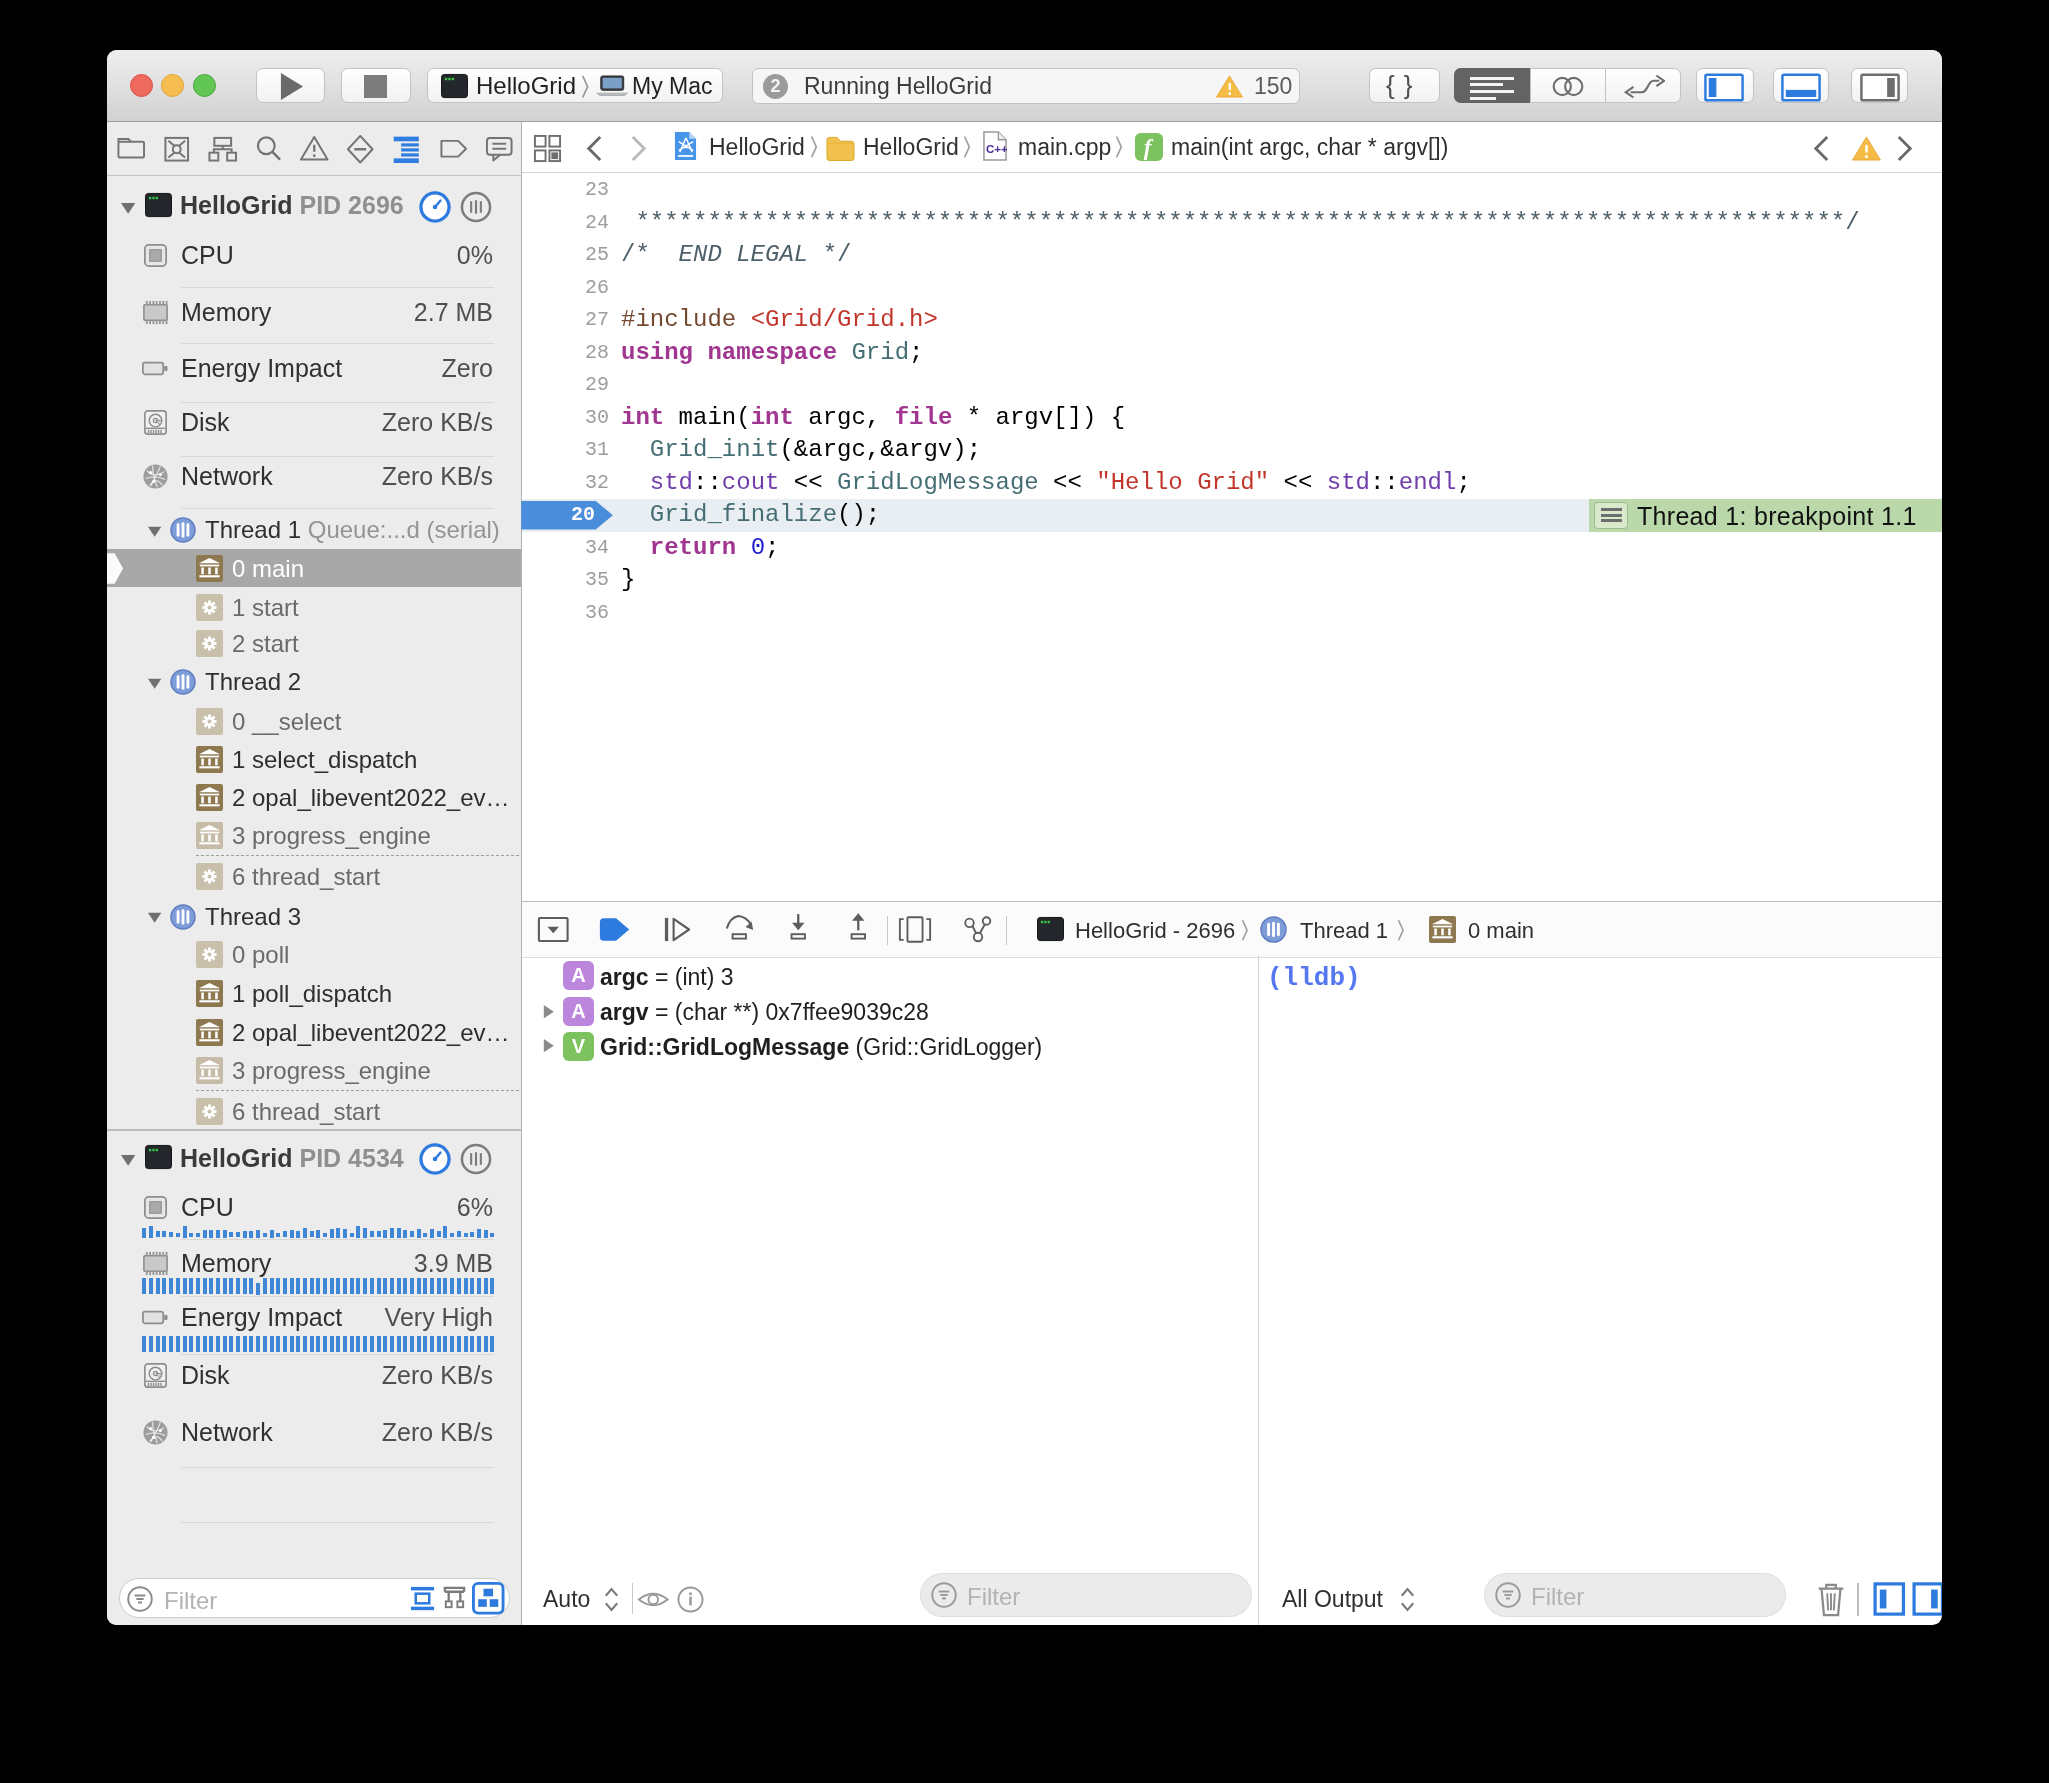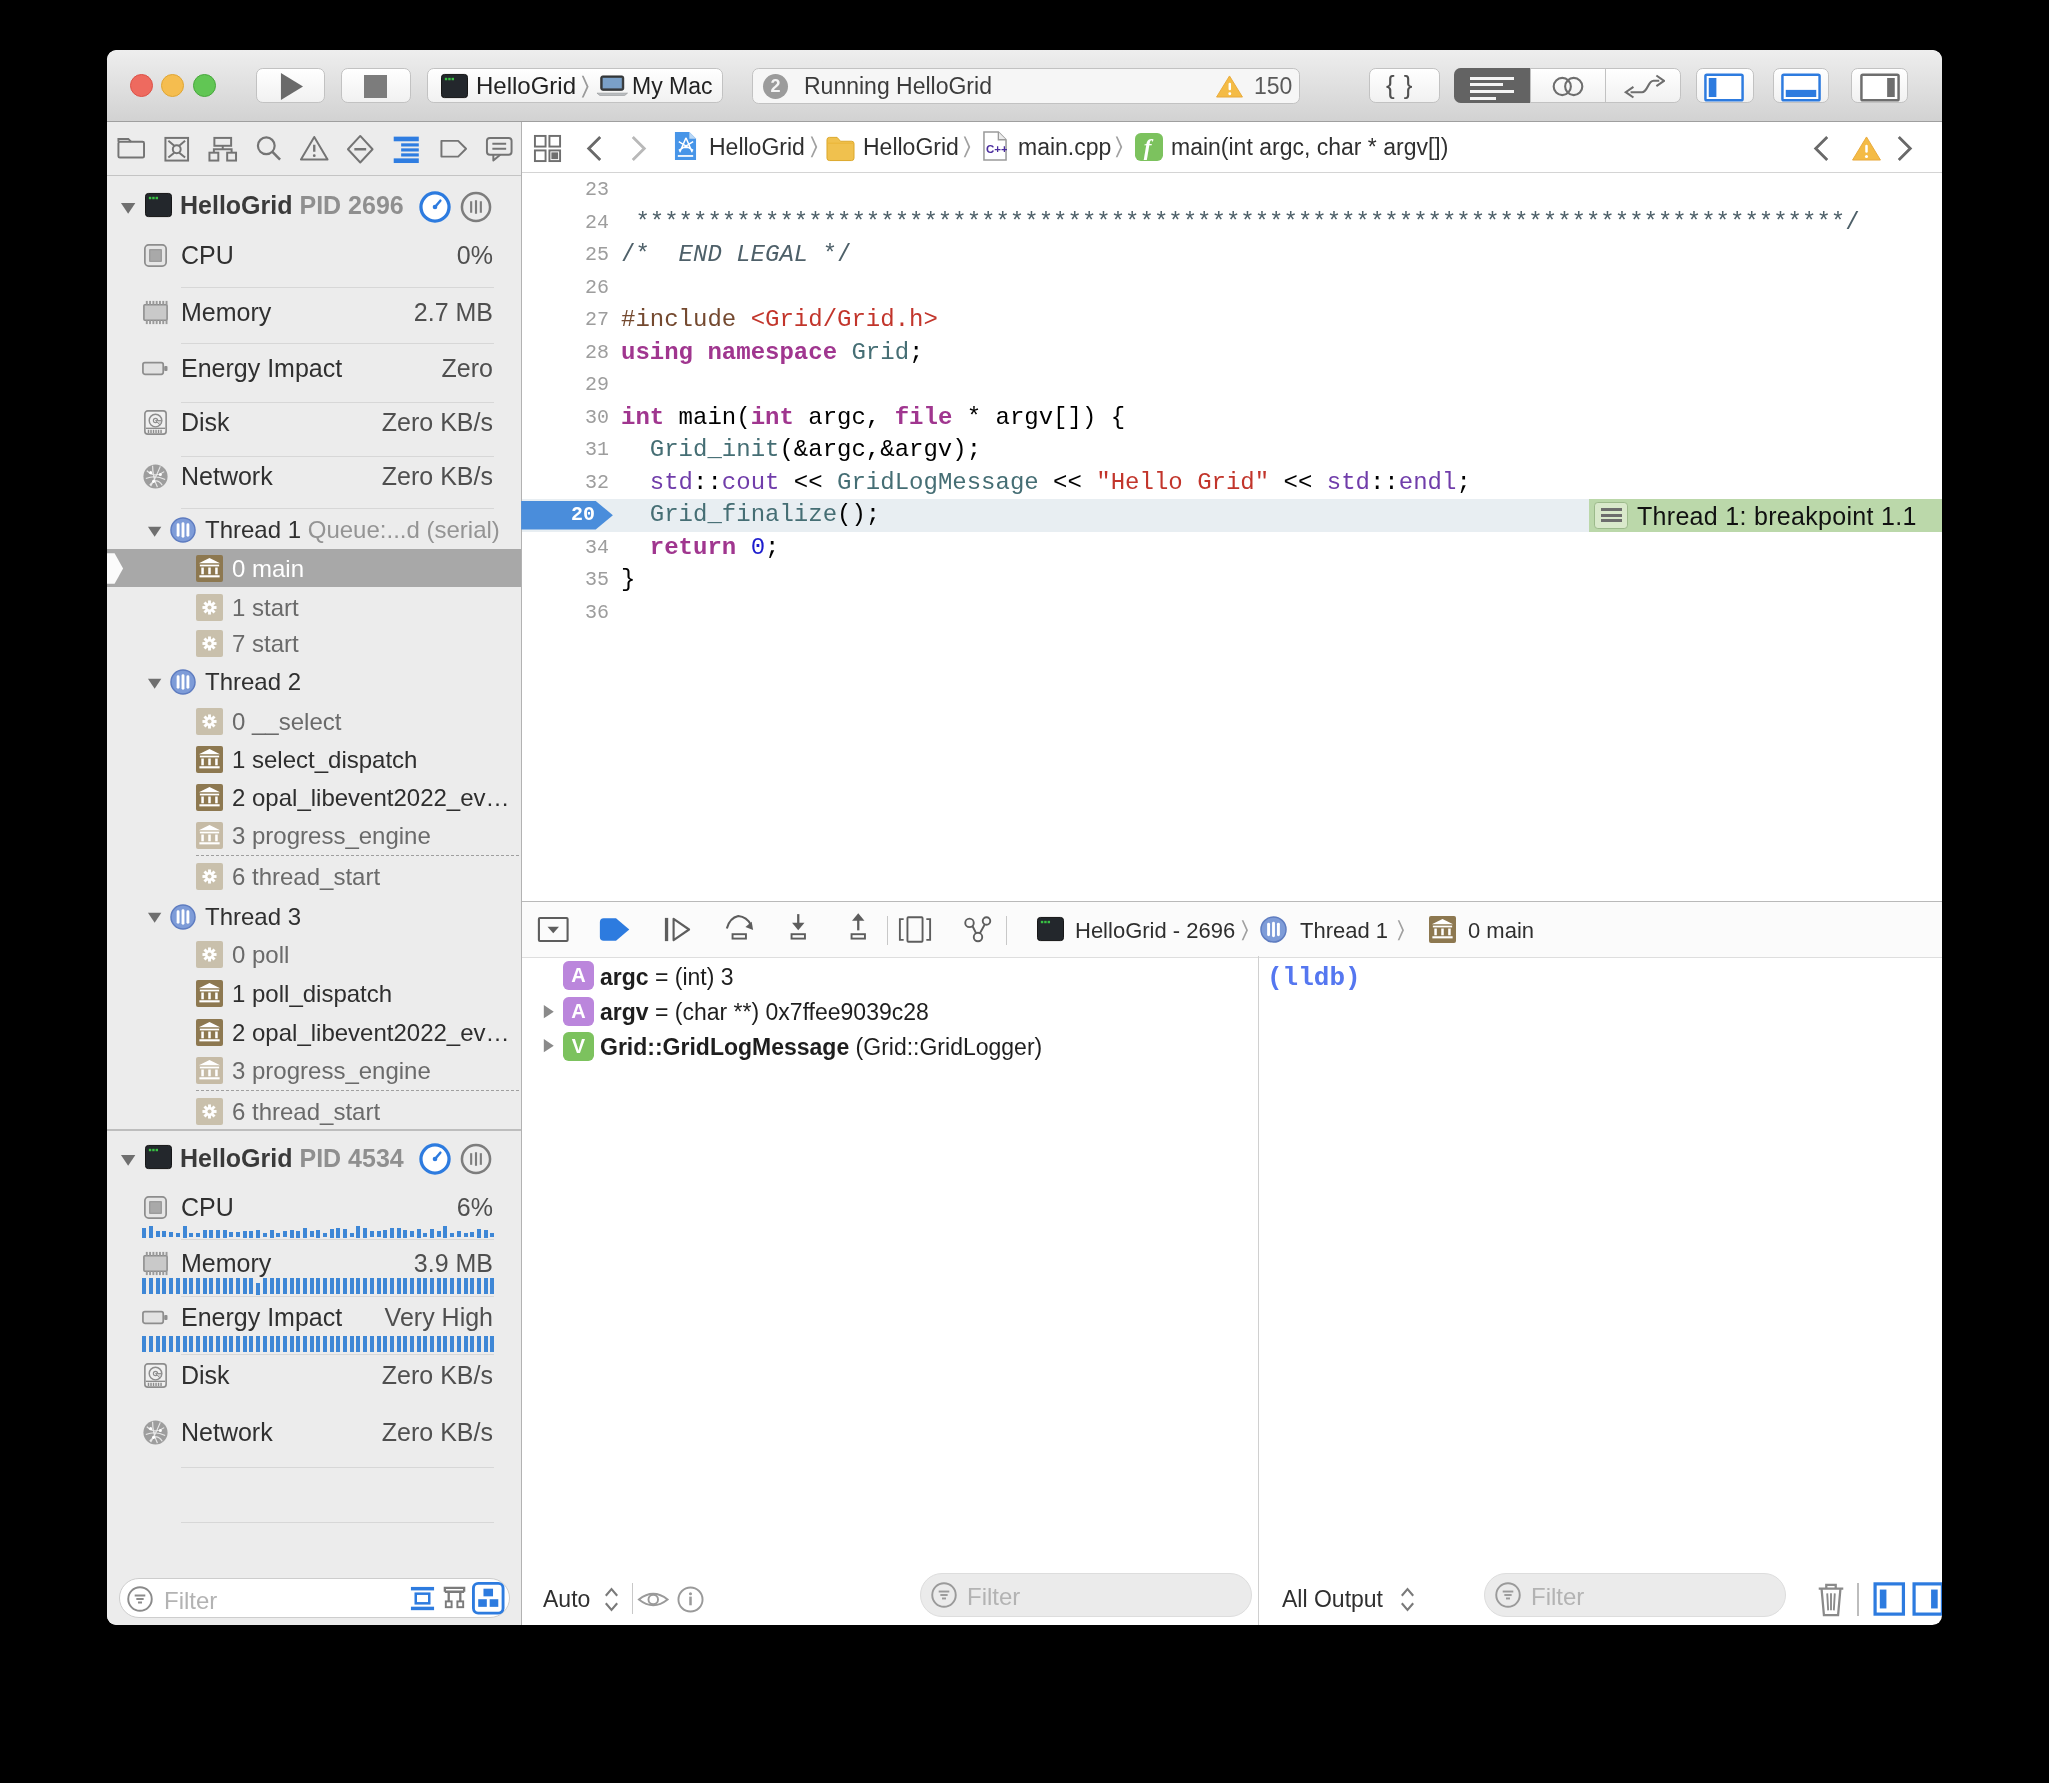--- a/index.html
+++ b/index.html
@@ -261,21 +261,21 @@
       <line x1="14.0" y1="14.0" x2="19.2" y2="19.2" stroke="#fff" stroke-width="3"></line>
       <line x1="14.0" y1="14.0" x2="14.0" y2="21.3" stroke="#fff" stroke-width="3"></line>
       <line x1="14.0" y1="14.0" x2="8.8" y2="19.2" stroke="#fff" stroke-width="3"></line>
       <line x1="14.0" y1="14.0" x2="6.7" y2="14.0" stroke="#fff" stroke-width="3"></line>
       <line x1="14.0" y1="14.0" x2="8.8" y2="8.8" stroke="#fff" stroke-width="3"></line>
       <line x1="14.0" y1="14.0" x2="14.0" y2="6.7" stroke="#fff" stroke-width="3"></line>
       <line x1="14.0" y1="14.0" x2="19.2" y2="8.8" stroke="#fff" stroke-width="3"></line>
 <circle cx="14.0" cy="14.0" r="4.6" fill="#fff"></circle>
       <circle cx="14.0" cy="14.0" r="2.1" fill="#c9c0ac"></circle>
     </svg>
-    <div class="fr" style="left:125px;top:580px;color:#6a6a6a">7 start</div>
+    <div class="fr" style="left:125px;top:580px;color:#6a6a6a">2 start</div>
 <svg class="r" style="left:40px;top:625px" width="15.3" height="15.3" viewBox="0 0 16 16">
       <polygon points="1,4.0 15,4.0 8.0,14.4" fill="#6f6f6f"></polygon>
     </svg>
     <svg class="r" style="left:63px;top:619px" width="26" height="26" viewBox="0 0 27 27">
       <circle cx="13.5" cy="13.5" r="12.5" fill="#7e9cd8" stroke="#5e7cc0" stroke-width="1.5"></circle>
 <rect x="6.9" y="6.5" width="3" height="14" rx="1.5" fill="#fff"></rect>
 <rect x="12.0" y="5.5" width="3" height="16" rx="1.5" fill="#fff"></rect>
 <rect x="17.1" y="6.5" width="3" height="14" rx="1.5" fill="#fff"></rect>
     </svg>
     <div class="fr" style="left:98px;top:618px;color:#2f2f2f">Thread 2<span style="color:#949494"></span></div>

